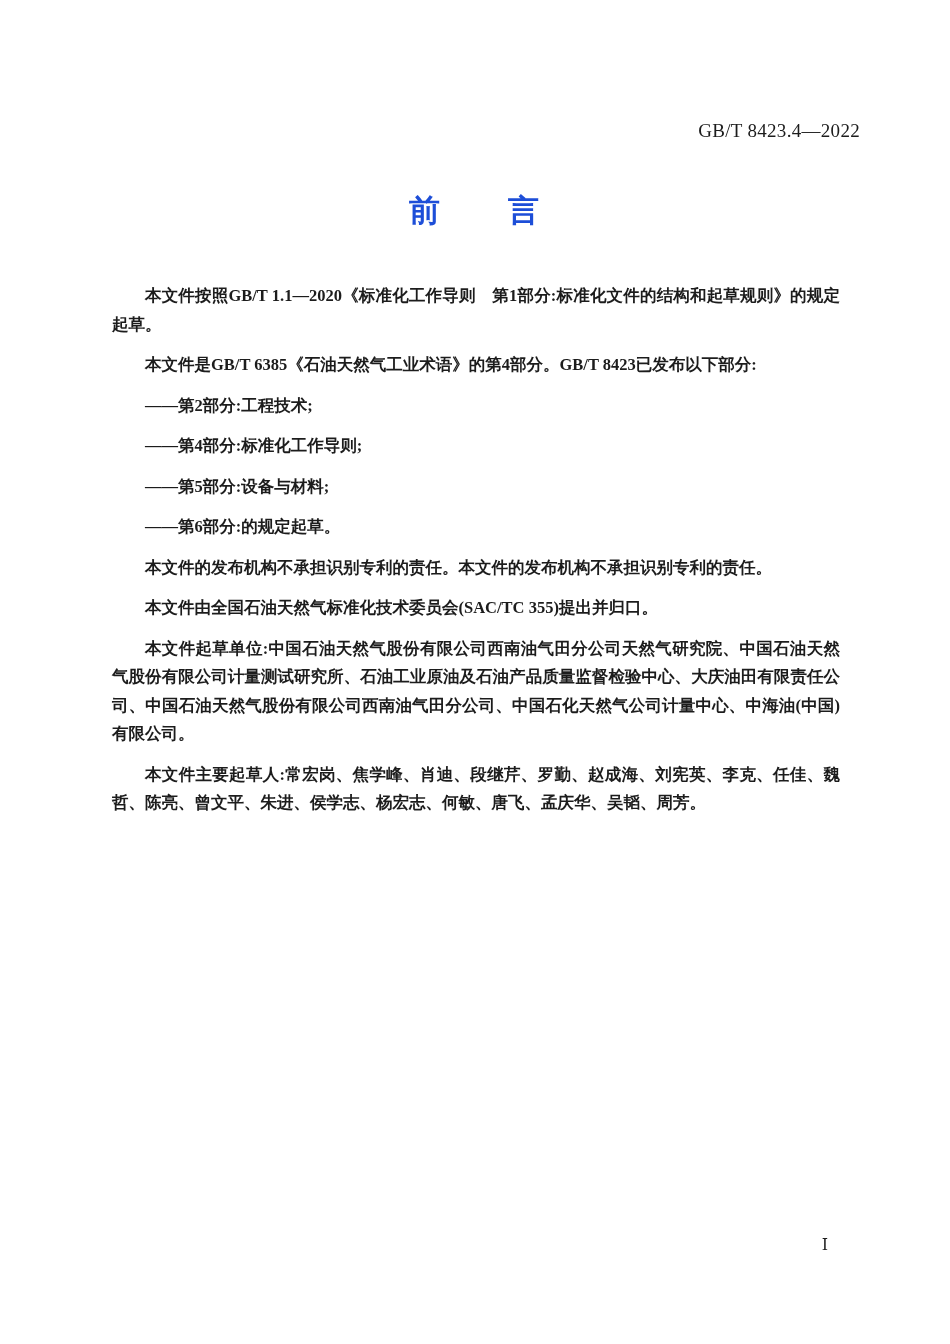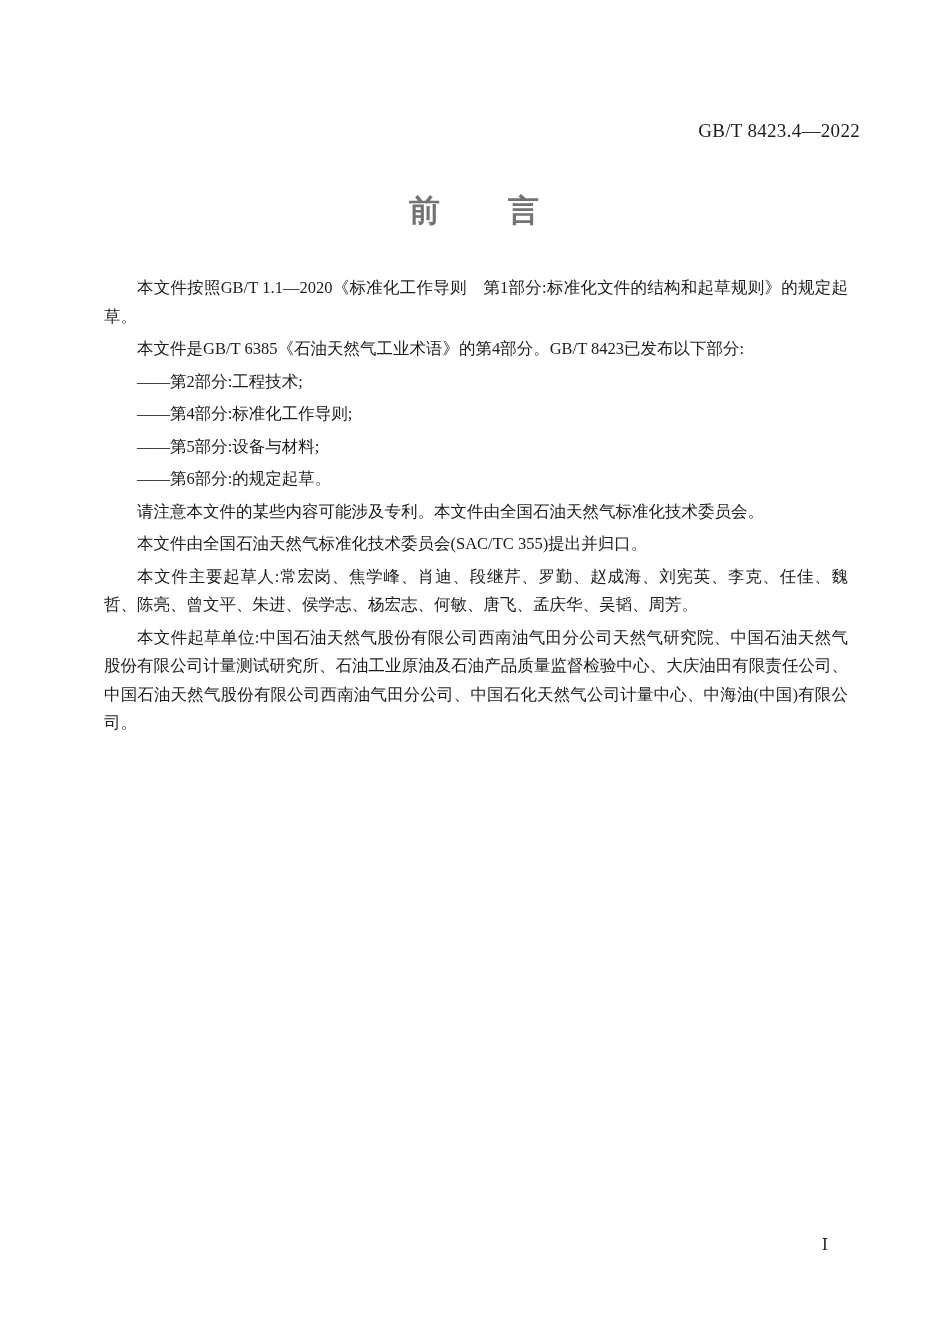--- a/index.html
+++ b/index.html
@@ -32,34 +32,35 @@
     position: absolute;
     top: 190px;
     left: 0;
     width: 100%;
     margin: 0;
     text-align: center;
     font-family: "Liberation Sans", "DejaVu Sans", sans-serif;
     font-weight: bold;
     font-size: 31px;
     letter-spacing: 2px;
-    color: #737373;
+    color: #1d4ed8;
   }
   .content {
     position: absolute;
     top: 270px;
     left: 100px;
     width: 752px;
     font-size: 16.5px;
     line-height: 28.5px;
     text-align: justify;
   }
   .content p {
-    margin: 4px;
+    margin: 12px;
     text-indent: 2em;
+    font-weight: bold;
   }
   .page-number {
     position: absolute;
     bottom: 90px;
     right: 122px;
     font-size: 16px;
   }
 </style>
 </head>
 <body>
@@ -70,21 +71,21 @@
 
   <h1 class="title">前　　言</h1>
 
   <div class="content">
     <p>本文件按照GB/T 1.1—2020《标准化工作导则　第1部分:标准化文件的结构和起草规则》的规定起草。</p>
     <p>本文件是GB/T 6385《石油天然气工业术语》的第4部分。GB/T 8423已发布以下部分:</p>
     <p>——第2部分:工程技术;</p>
     <p>——第4部分:标准化工作导则;</p>
     <p>——第5部分:设备与材料;</p>
     <p>——第6部分:的规定起草。</p>
-    <p>请注意本文件的某些内容可能涉及专利。本文件由全国石油天然气标准化技术委员会。</p>
+    <p>本文件的发布机构不承担识别专利的责任。本文件的发布机构不承担识别专利的责任。</p>
     <p>本文件由全国石油天然气标准化技术委员会(SAC/TC 355)提出并归口。</p>
+    <p>本文件起草单位:中国石油天然气股份有限公司西南油气田分公司天然气研究院、中国石油天然气股份有限公司计量测试研究所、石油工业原油及石油产品质量监督检验中心、大庆油田有限责任公司、中国石油天然气股份有限公司西南油气田分公司、中国石化天然气公司计量中心、中海油(中国)有限公司。</p>
     <p>本文件主要起草人:常宏岗、焦学峰、肖迪、段继芹、罗勤、赵成海、刘宪英、李克、任佳、魏哲、陈亮、曾文平、朱进、侯学志、杨宏志、何敏、唐飞、孟庆华、吴韬、周芳。</p>
-    <p>本文件起草单位:中国石油天然气股份有限公司西南油气田分公司天然气研究院、中国石油天然气股份有限公司计量测试研究所、石油工业原油及石油产品质量监督检验中心、大庆油田有限责任公司、中国石油天然气股份有限公司西南油气田分公司、中国石化天然气公司计量中心、中海油(中国)有限公司。</p>
   </div>
 
   <div class="page-number">Ⅰ</div>
 
 </div>
 
 </body></html>

